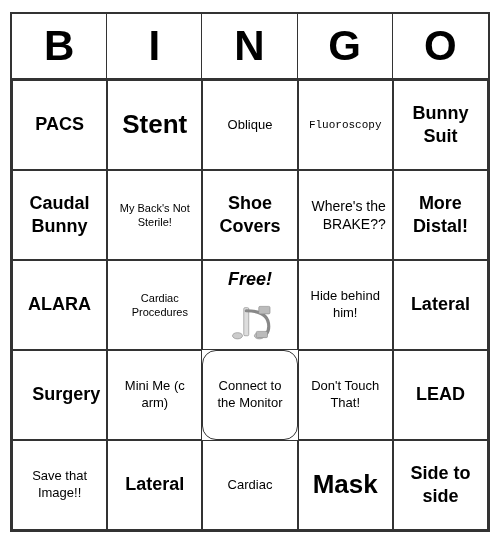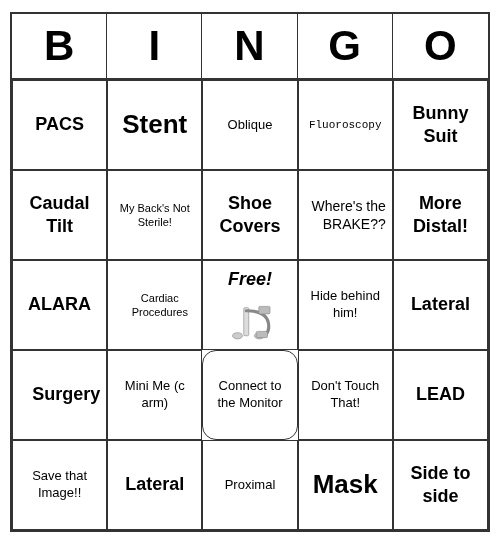--- a/index.html
+++ b/index.html
@@ -84,21 +84,21 @@
       <div class="bingo-cell" style="font-size: 13px;">
         <span>Oblique</span>
       </div>
       <div class="bingo-cell" style="font-size: 11px; font-family: Liberation Mono, monospace;">
         <span>Fluoroscopy</span>
       </div>
       <div class="bingo-cell" style="font-size: 18px; font-weight: bold;">
         <span>Bunny Suit</span>
       </div>
       <div class="bingo-cell" style="font-size: 18px; font-weight: bold;">
-        <span>Caudal Tilt</span>
+        <span>Caudal Bunny</span>
       </div>
       <div class="bingo-cell" style="font-size: 11px;">
         <span>My Back's Not Sterile!</span>
       </div>
       <div class="bingo-cell" style="font-size: 18px; font-weight: bold;">
         <span>Shoe Covers</span>
       </div>
       <div class="bingo-cell" style="font-size: 14px; text-align: right;">
         <span>Where's the BRAKE??</span>
       </div>
@@ -150,21 +150,21 @@
       <div class="bingo-cell" style="font-size: 18px; font-weight: bold;">
         <span>LEAD</span>
       </div>
       <div class="bingo-cell" style="font-size: 13px;">
         <span>Save that Image!!</span>
       </div>
       <div class="bingo-cell" style="font-size: 18px; font-weight: bold;">
         <span>Lateral</span>
       </div>
       <div class="bingo-cell" style="font-size: 13px;">
-        <span>Proximal</span>
+        <span>Cardiac</span>
       </div>
       <div class="bingo-cell" style="font-size: 26px; font-weight: bold;">
         <span>Mask</span>
       </div>
       <div class="bingo-cell" style="font-size: 18px; font-weight: bold;">
         <span>Side to side</span>
       </div>
     </div>
 </div>
 

